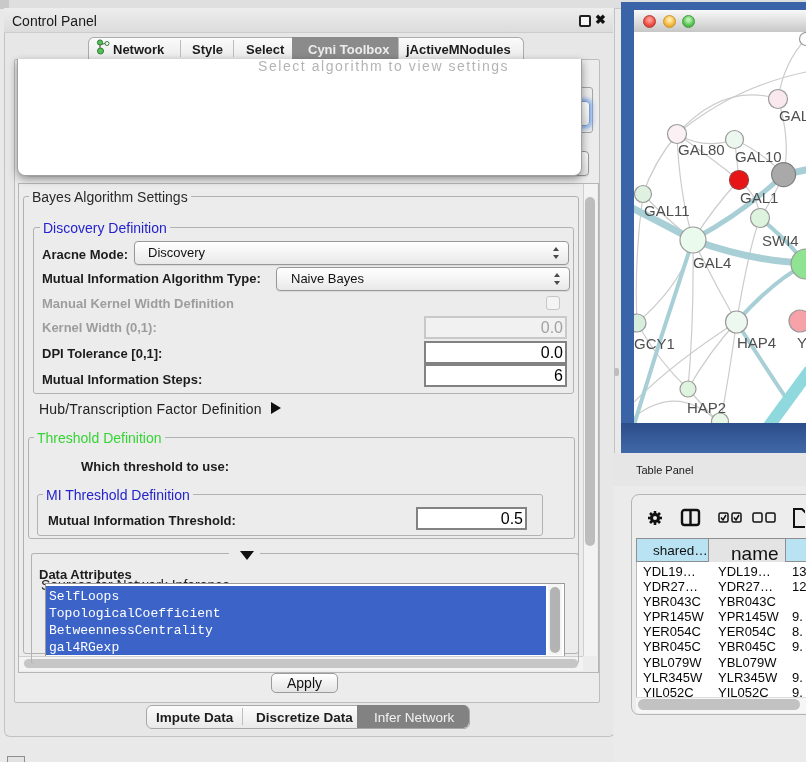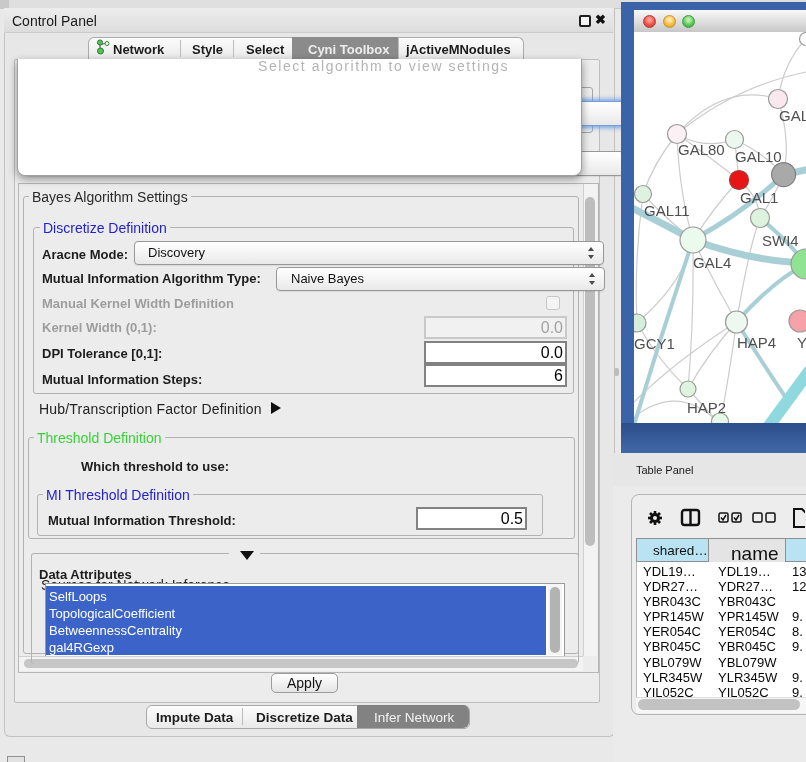--- a/index.html
+++ b/index.html
@@ -2,21 +2,21 @@
 <html><head>
 <meta charset="utf-8">
 <style>
   html,body{margin:0;padding:0;}
   body{font-family:"Liberation Sans",sans-serif;}
   #root{position:relative;width:806px;height:762px;background:#e9e9e9;overflow:hidden;}
   .abs{position:absolute;}
   .b13{font-size:13px;font-weight:bold;color:#1c1c1c;}
   .gbox{position:absolute;border:1px solid #b2b2b2;border-radius:3px;}
   .glabel{position:absolute;font-size:14px;background:#ececec;padding:0 3px;white-space:nowrap;}
-  .combo{position:absolute;border:1px solid #989898;border-radius:4px;background:linear-gradient(#ffffff,#f2f2f2 60%,#e8e8e8);box-shadow:0 1px 1px rgba(0,0,0,.08);padding-left:35px;}
+  .combo{position:absolute;border:1px solid #989898;border-radius:4px;background:linear-gradient(#ffffff,#f2f2f2 60%,#e8e8e8);box-shadow:0 1px 1px rgba(0,0,0,.08);}
   .combo .ct{position:absolute;left:12px;top:3px;font-size:13px;color:#111;}
   .spin{position:absolute;right:7px;top:4px;width:9px;height:14px;}
   .spin:before{content:"";position:absolute;left:1px;top:1px;border-left:3.5px solid transparent;border-right:3.5px solid transparent;border-bottom:4.5px solid #4a4a4a;}
   .spin:after{content:"";position:absolute;left:1px;bottom:1px;border-left:3.5px solid transparent;border-right:3.5px solid transparent;border-top:4.5px solid #4a4a4a;}
   .tf{position:absolute;background:#fff;border:2px solid #828282;font-size:16px;color:#000;text-align:right;padding:0 2px 0 0;line-height:20px;}
   .tfd{position:absolute;background:#f1f1f1;border:2px solid #c9c9c9;font-size:16px;color:#a2a2a2;text-align:right;padding:0 2px 0 0;line-height:20px;}
 </style>
 </head>
 <body>
 <div id="root">
@@ -61,21 +61,21 @@
   <div class="abs" style="left:583px;top:184px;width:13px;height:472px;background:#f3f3f3;border-left:1px solid #cfcfcf;"></div>
   <div class="abs" style="left:585px;top:197px;width:10px;height:349px;background:#bdbdbd;border-radius:5px;"></div>
 
   <div class="abs" style="left:19px;top:656px;width:564px;height:14px;background:#f3f3f3;border-top:1px solid #cfcfcf;"></div>
   <div class="abs" style="left:24px;top:659px;width:554px;height:9px;background:#c6c6c6;border-radius:5px;"></div>
 
   <div class="gbox" style="left:23px;top:196px;width:554px;height:456px;"></div>
   <div class="glabel" style="left:29px;top:189px;color:#2a2a2a;">Bayes Algorithm Settings</div>
 
   <div class="gbox" style="left:33px;top:227px;width:539px;height:165px;"></div>
-  <div class="glabel" style="left:40px;top:220px;color:#2323cd;">Discretize Definition</div>
+  <div class="glabel" style="left:40px;top:220px;color:#2323cd;">Discovery Definition</div>
 
   <div class="abs b13" style="left:42px;top:247px;">Aracne Mode:</div>
   <div class="combo" style="left:134px;top:241px;width:433px;height:22px;">
       <span class="ct" style="left:13px;">Discovery</span>
       <span class="spin"></span>
     </div>
 
   <div class="abs b13" style="left:42px;top:271px;">Mutual Information Algorithm Type:</div>
   <div class="combo" style="left:276px;top:267px;width:292px;height:22px;">
       <span class="ct" style="left:14px;">Naive Bayes</span>
@@ -108,21 +108,21 @@
   <div class="tf" style="left:416px;top:507px;width:105px;height:19px;">0.5</div>
 
   <div class="gbox" style="left:31px;top:553px;width:546px;height:110px;border-bottom:none;"></div>
   <div class="glabel" style="left:38px;top:546px;color:#222;margin-top:31px;">Sources for Network Inference</div>
   <div class="abs" style="left:229px;top:548px;width:31px;height:11px;background:#ececec;"></div>
   <div class="abs" style="left:240px;top:551px;width:0;height:0;border-left:7px solid transparent;border-right:7px solid transparent;border-top:9px solid #111;"></div>
   <div class="abs b13" style="left:39px;top:567px;">Data Attributes</div>
 
   <div class="abs" style="left:45px;top:583px;width:518px;height:72px;background:#ffffff;border:1px solid #9a9a9a;border-bottom:none;"></div>
   <div class="abs" style="left:46px;top:586px;width:500px;height:69px;background:#3c64c8;"></div>
-  <div class="abs" style="left:49px;top:588px;font-size:13px;color:#fff;line-height:17px;">SelfLoops<br>TopologicalCoefficient<br>BetweennessCentrality<br>gal4RGexp</div>
+  <div class="abs" style="left:49px;top:588px;font-size:13px;color:#fff;line-height:17px;font-family:Liberation Mono, monospace;">SelfLoops<br>TopologicalCoefficient<br>BetweennessCentrality<br>gal4RGexp</div>
   <div class="abs" style="left:548px;top:584px;width:14px;height:71px;background:#f5f5f5;"></div>
   <div class="abs" style="left:550px;top:587px;width:10px;height:66px;background:#b3b3b3;border-radius:5px;"></div>
 
   <div class="abs" style="left:271px;top:673px;width:65px;height:18px;border:1px solid #9b9b9b;border-radius:5px;background:linear-gradient(#ffffff,#e4e4e4);text-align:center;font-size:14px;color:#111;line-height:18px;">Apply</div>
 
   <div class="abs" style="left:146px;top:705px;width:322px;height:22px;border:1px solid #a8a8a8;border-radius:6px;background:linear-gradient(#fcfcfc,#e9e9e9);"></div>
   <div class="abs" style="left:357px;top:705px;width:112px;height:23px;background:#828282;border-radius:0 6px 6px 0;"></div>
   <div class="abs" style="left:242px;top:708px;width:1px;height:17px;background:#bdbdbd;"></div>
   <div class="abs" style="left:156px;top:710px;font-size:13.5px;font-weight:bold;color:#1d1d1d;">Impute Data</div>
   <div class="abs" style="left:256px;top:710px;font-size:13.5px;font-weight:bold;color:#1d1d1d;">Discretize Data</div>

